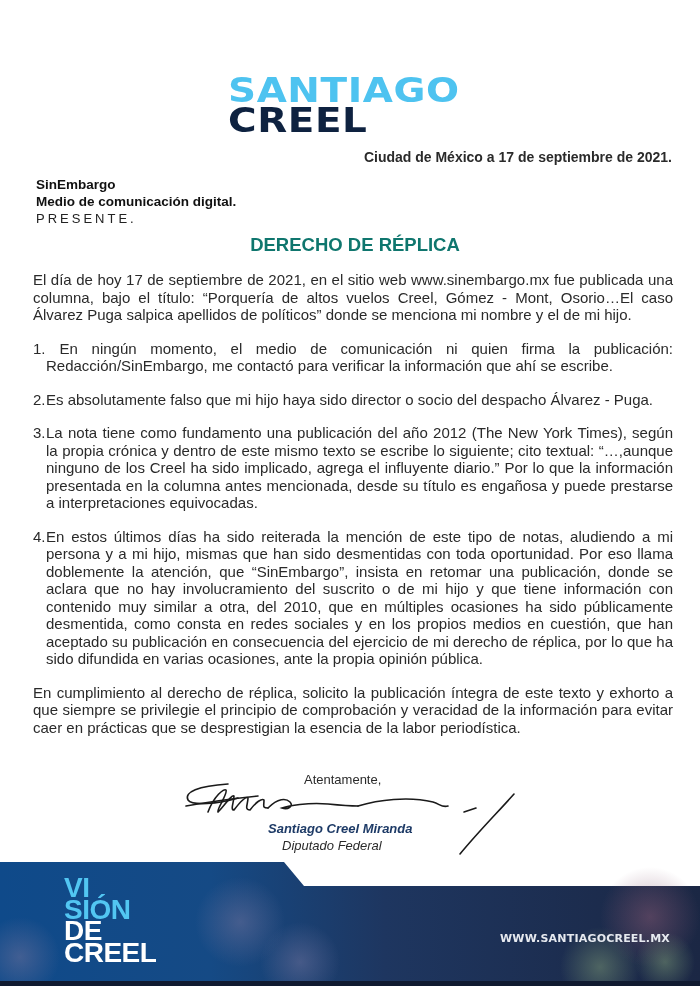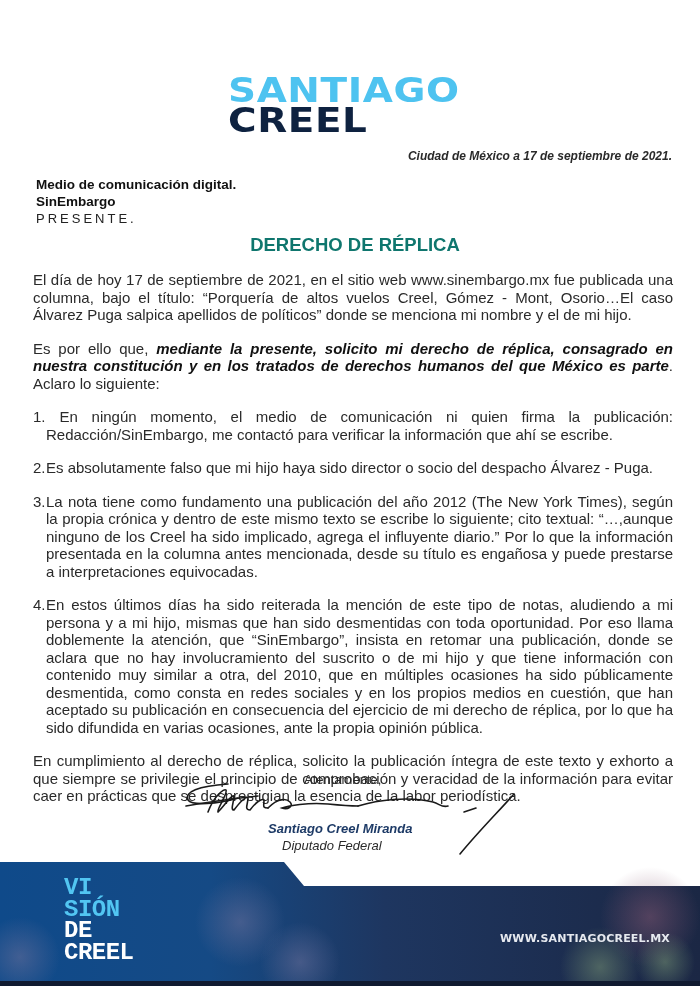--- a/index.html
+++ b/index.html
@@ -3,21 +3,21 @@
   <meta charset="utf-8">
   <style>
     * { margin: 0; padding: 0; box-sizing: border-box; }
     html, body { width: 700px; height: 999px; background: #ffffff; overflow: hidden; }
     body { position: relative; font-family: "Liberation Sans", sans-serif; color: #222222; }
 
     .logo { position: absolute; left: 228px; top: 76px; width: 250px; }
     .logo .l1 { font-family: "DejaVu Sans", sans-serif; font-weight: bold; font-size: 33px; line-height: 30px; letter-spacing: 0.5px; color: #4ec3f0; transform: scaleX(1.18); transform-origin: left top; }
     .logo .l2 { font-family: "DejaVu Sans", sans-serif; font-weight: bold; font-size: 33px; line-height: 30px; letter-spacing: 0.5px; color: #0e2240; transform: scaleX(1.18); transform-origin: left top; }
 
-    .date { position: absolute; right: 28px; top: 149px; font-size: 12px; font-style: italic; font-weight: bold; color: #2a2a2a; }
+    .date { position: absolute; right: 28px; top: 149px; font-size: 14px; font-weight: bold; color: #2a2a2a; }
 
     .addressee { position: absolute; left: 36px; top: 176px; font-size: 13.5px; line-height: 17px; }
     .addressee .b { font-weight: bold; color: #111; }
     .addressee .presente { letter-spacing: 3px; color: #222; font-size: 13px; }
 
     .title { position: absolute; left: 0; width: 700px; top: 234px; text-align: center; font-weight: bold; font-size: 18.5px; color: #0f766e; padding-left: 10px; }
 
     .body { position: absolute; left: 33px; width: 640px; top: 271px; font-size: 15px; line-height: 17.5px; color: #2a2a2a; text-align: justify; }
     .body p { margin-bottom: 16px; }
     .body .bi { font-weight: bold; font-style: italic; color: #111; }
@@ -26,46 +26,45 @@
     .body ol li .n { display: inline-block; width: 13px; text-indent: 0; }
 
     .closing { position: absolute; left: 0; width: 700px; top: 772px; text-align: center; font-size: 13px; color: #2a2a2a; }
     .closing .att { position: absolute; left: 304px; top: 0; }
     .closing .name { position: absolute; left: 268px; top: 49px; font-weight: bold; font-style: italic; color: #1d3a66; font-size: 13px; }
     .closing .role { position: absolute; left: 282px; top: 66px; font-style: italic; }
     .signature { position: absolute; left: 178px; top: 772px; width: 350px; height: 90px; }
 
     .banner { position: absolute; left: 0; top: 862px; width: 700px; height: 124px; overflow: hidden; }
     .banner svg { position: absolute; left: 0; top: 0; }
-    .vision { position: absolute; left: 64px; top: 877px; font-family: Liberation Mono, monospace; font-weight: bold; font-size: 24px; line-height: 21.5px; letter-spacing: -0.5px; }
+    .vision { position: absolute; left: 64px; top: 877px; font-family: Liberation Sans, sans-serif; font-weight: bold; font-size: 28px; line-height: 21.5px; letter-spacing: -0.5px; }
     .vision .c { color: #52c6f2; }
     .vision .w { color: #ffffff; }
     .website { position: absolute; left: 500px; top: 932px; font-family: "DejaVu Sans", sans-serif; font-weight: bold; font-size: 11px; color: #e6e9ef; letter-spacing: 0.2px; }
   </style>
 </head>
 <body>
 
 <div class="logo">
   <div class="l1">SANTIAGO</div>
   <div class="l2">CREEL</div>
 </div>
 
 <div class="date">Ciudad de México a 17 de septiembre de 2021.</div>
 
 <div class="addressee">
+  <div class="b">SinEmbargo</div>
   <div class="b">Medio de comunicación digital.</div>
-  <div class="b">SinEmbargo</div>
   <div class="presente">PRESENTE.</div>
 </div>
 
 <div class="title">DERECHO DE RÉPLICA</div>
 
 <div class="body">
   <p>El día de hoy 17 de septiembre de 2021, en el sitio web  www.sinembargo.mx fue publicada una columna, bajo el título: “Porquería de altos vuelos Creel, Gómez - Mont, Osorio…El caso Álvarez Puga salpica apellidos de políticos” donde se menciona mi nombre y el de mi hijo.</p>
-  <p><span>Es por ello que, </span><span class="bi">mediante la presente, solicito mi derecho de réplica, consagrado en nuestra constitución y en los tratados de derechos humanos del que México es parte</span><span>. Aclaro lo siguiente:</span></p>
   <ol>
     <li><span class="n">1.</span><span> En ningún momento, el medio de comunicación ni quien firma la publicación: Redacción/SinEmbargo, me contactó para verificar la información que ahí se escribe.</span></li>
     <li><span class="n">2.</span><span>Es absolutamente falso que mi hijo haya sido director o socio del despacho Álvarez - Puga.</span></li>
     <li><span class="n">3.</span><span>La nota tiene como fundamento una publicación del año 2012 (The New York Times), según la propia crónica y dentro de este mismo texto se escribe lo siguiente; cito textual: “…,aunque ninguno de los Creel ha sido implicado, agrega el influyente diario.” Por lo que la información presentada en la columna antes mencionada, desde su título es engañosa y puede prestarse a interpretaciones equivocadas.</span></li>
     <li><span class="n">4.</span><span>En estos últimos días ha sido reiterada la mención de este tipo de notas, aludiendo a mi persona y a mi hijo, mismas que han sido desmentidas con toda oportunidad. Por eso llama doblemente la atención, que “SinEmbargo”, insista en retomar una publicación, donde se aclara que no hay involucramiento del suscrito o de mi hijo y que tiene información con contenido muy similar a  otra, del 2010, que en múltiples ocasiones ha sido públicamente desmentida, como consta en redes sociales y en los propios medios en cuestión, que han aceptado su publicación en consecuencia del ejercicio de mi derecho de réplica, por lo que ha sido difundida en varias ocasiones, ante la propia opinión pública.</span></li>
   </ol>
   <p>En cumplimiento al derecho de réplica, solicito la publicación íntegra de este texto y exhorto a que siempre se privilegie el principio de comprobación y veracidad de la información para evitar caer en prácticas que se desprestigian la esencia de la labor periodística.</p>
 </div>
 
 <svg class="signature" viewBox="0 0 350 90" width="350" height="90">

